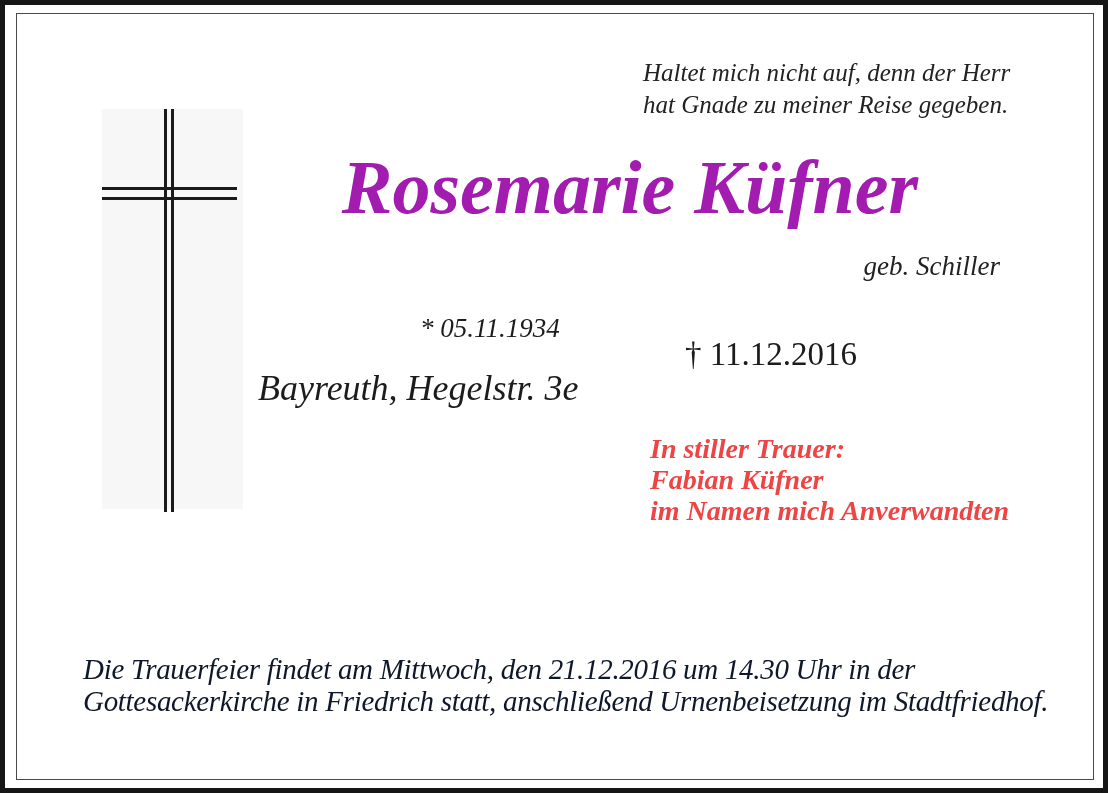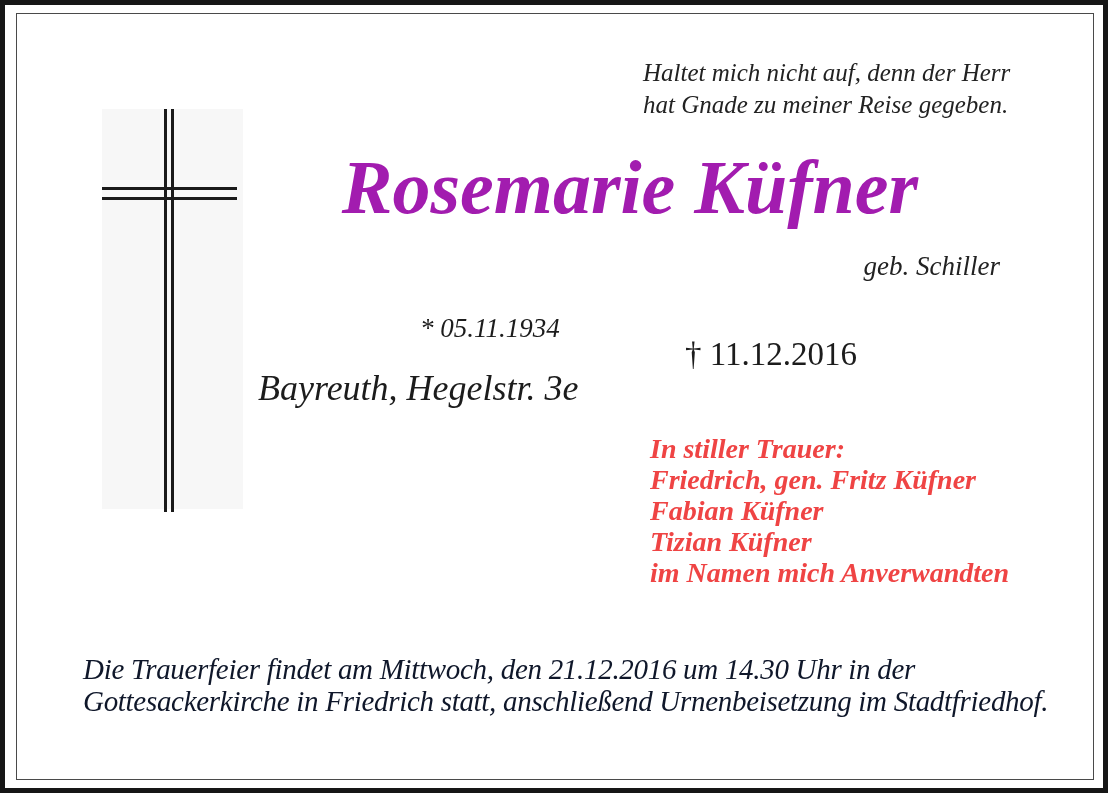--- a/index.html
+++ b/index.html
@@ -141,23 +141,21 @@
 
   <div class="maiden-name">geb. Schiller</div>
 
   <div class="birth-date">* 05.11.1934</div>
   <div class="death-date">† 11.12.2016</div>
 
   <div class="address">Bayreuth, Hegelstr. 3e</div>
 
   <div class="mourners">
     <div>In stiller Trauer:</div>
-    <div>Friedrich, gen. Fritz Küfner</div>
     <div>Fabian Küfner</div>
-    <div>Tizian Küfner</div>
     <div>im Namen mich Anverwandten</div>
   </div>
 
   <div class="ceremony">
     <div>Die Trauerfeier findet am Mittwoch, den 21.12.2016 um 14.30 Uhr in der</div>
     <div>Gottesackerkirche in Friedrich statt, anschließend Urnenbeisetzung im Stadtfriedhof.</div>
   </div>
 </div>
 
 </body></html>

